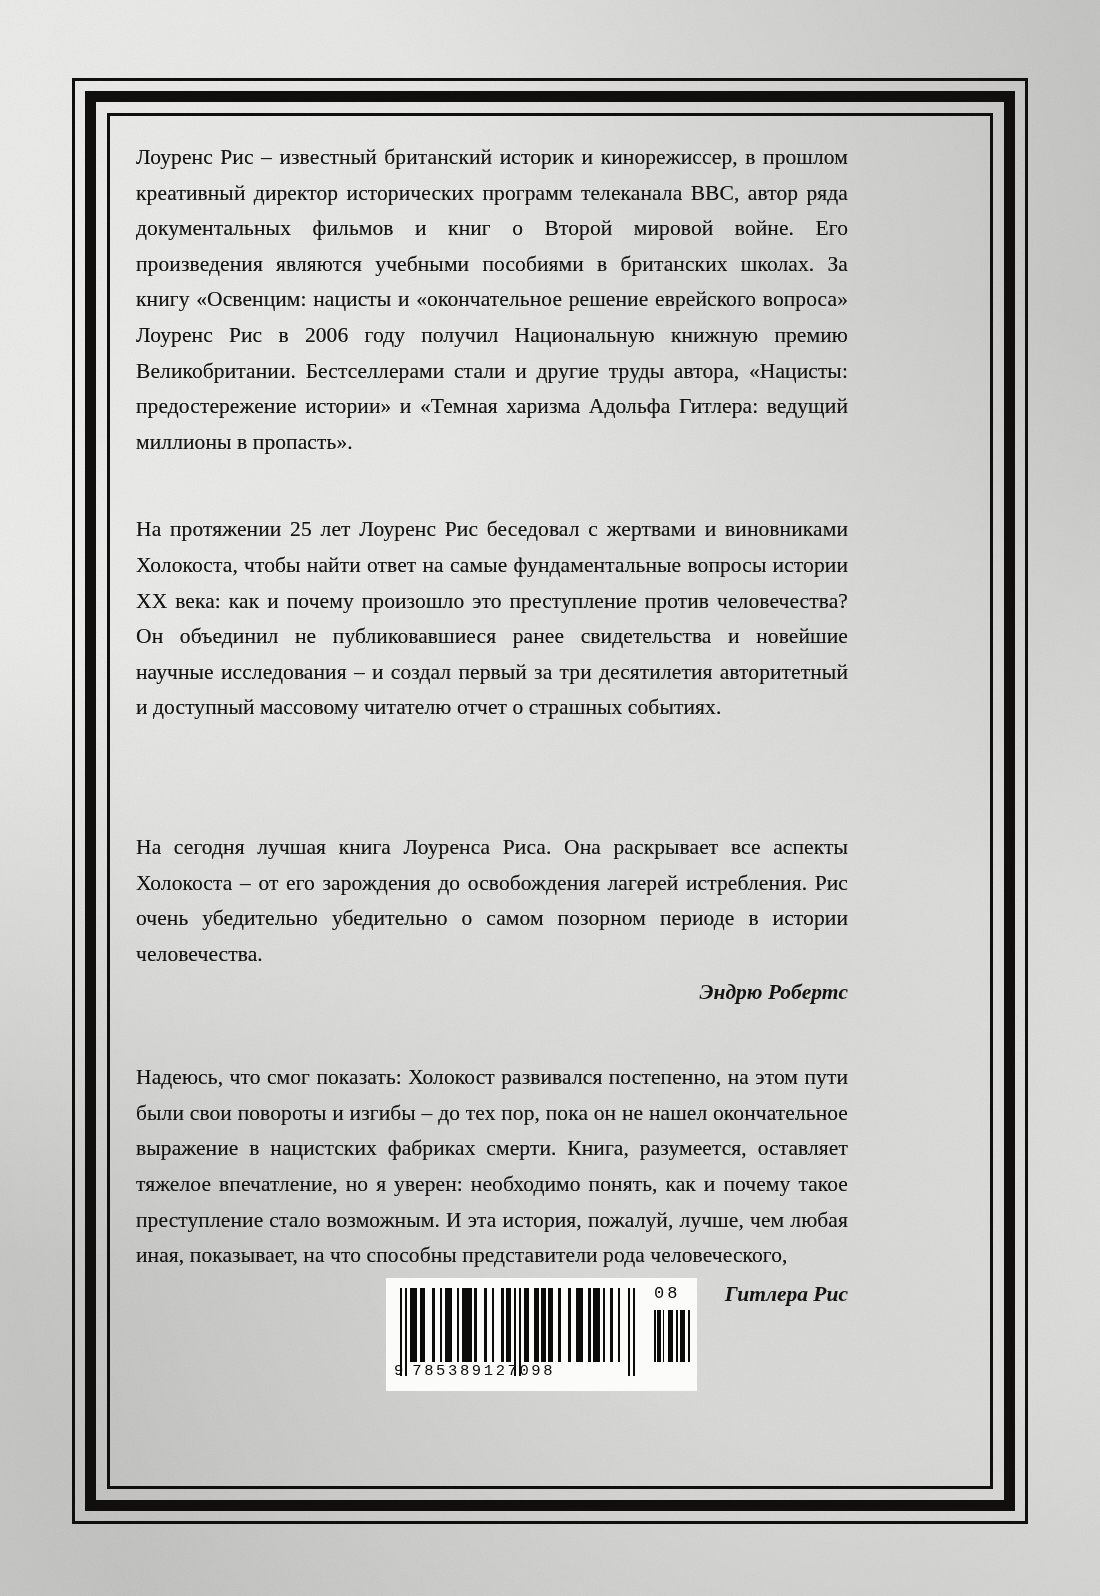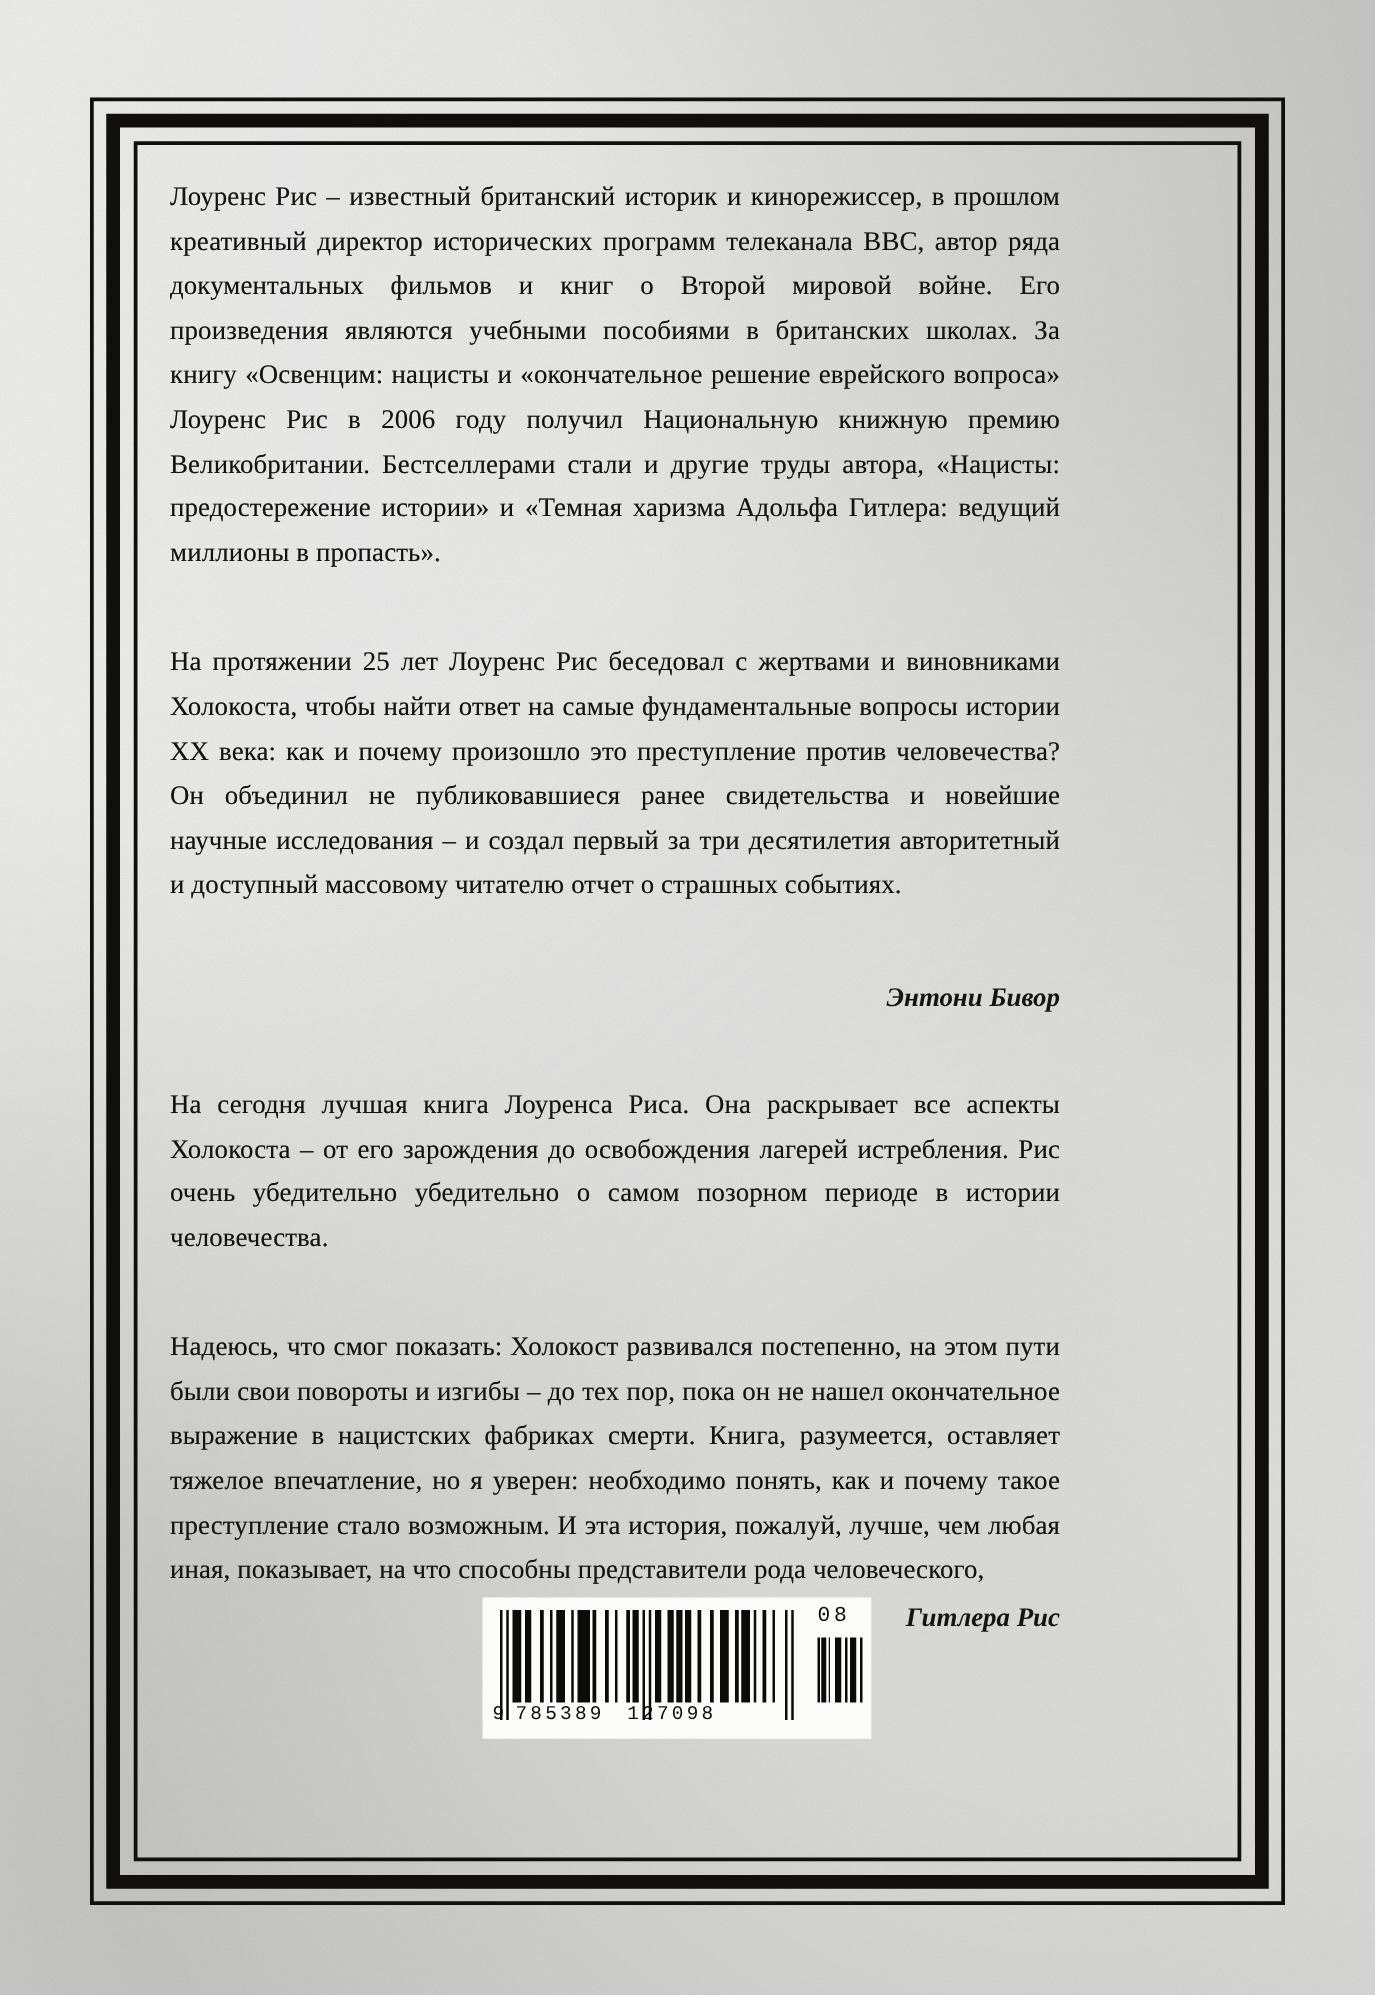--- a/index.html
+++ b/index.html
@@ -114,21 +114,21 @@
   .bc-digits{
     position:absolute; left:8px; top:84px;
     width:250px;
     font-family:"Liberation Mono", monospace;
     font-size:15.5px;
     color:#0b0b0a;
     white-space:nowrap;
   }
   .bc-digits .lead{ margin-right:9px; }
   .bc-digits .grp{ letter-spacing:2.6px; }
-  .bc-digits .grp2{ letter-spacing:2.6px; margin-left:18px; }
+  .bc-digits .grp2{ letter-spacing:2.6px; margin-left:0; }
 </style>
 </head>
 <body>
 
 <div id="paper"></div>
 
 <svg id="grain" width="1100" height="1596">
   <defs>
     <filter id="fgrain" x="0" y="0" width="100%" height="100%">
       <feTurbulence type="fractalNoise" baseFrequency="0.9" numOctaves="4" seed="7" result="n"></feTurbulence>
@@ -174,27 +174,27 @@
 
   <div class="gap-lg"></div>
 
   <div class="blk">
     <p class="body">На протяжении 25 лет Лоуренс Рис беседовал с жертвами и виновниками Холокоста, чтобы найти ответ на самые фундаментальные вопросы истории XX века: как и почему произошло это преступление против человечества? Он объединил не публиковавшиеся ранее свидетельства и новейшие научные исследования – и создал первый за три десятилетия авторитетный и доступный массовому читателю отчет о страшных событиях.</p>
   </div>
 
   <div class="gap-lg"></div>
 
   <div class="blk">
-    <p class="attrib">Энтони Бивор</p>
   </div>
 
   <div class="gap-lg"></div>
 
   <div class="blk">
     <p class="body">На сегодня лучшая книга Лоуренса Риса. Она раскрывает все аспекты Холокоста – от его зарождения до освобождения лагерей истребления. Рис очень убедительно убедительно о самом позорном периоде в истории человечества.</p>
+    <p class="attrib">Эндрю Робертс</p>
   </div>
 
   <div class="gap-lg"></div>
 
   <div class="blk">
     <p class="body">Надеюсь, что смог показать: Холокост развивался постепенно, на этом пути были свои повороты и изгибы – до тех пор, пока он не нашел окончательное выражение в нацистских фабриках смерти. Книга, разумеется, оставляет тяжелое впечатление, но я уверен: необходимо понять, как и почему такое преступление стало возможным. И эта история, пожалуй, лучше, чем любая иная, показывает, на что способны представители рода человеческого,</p>
     <p class="attrib">Гитлера Рис</p>
   </div>
 
 </div>

